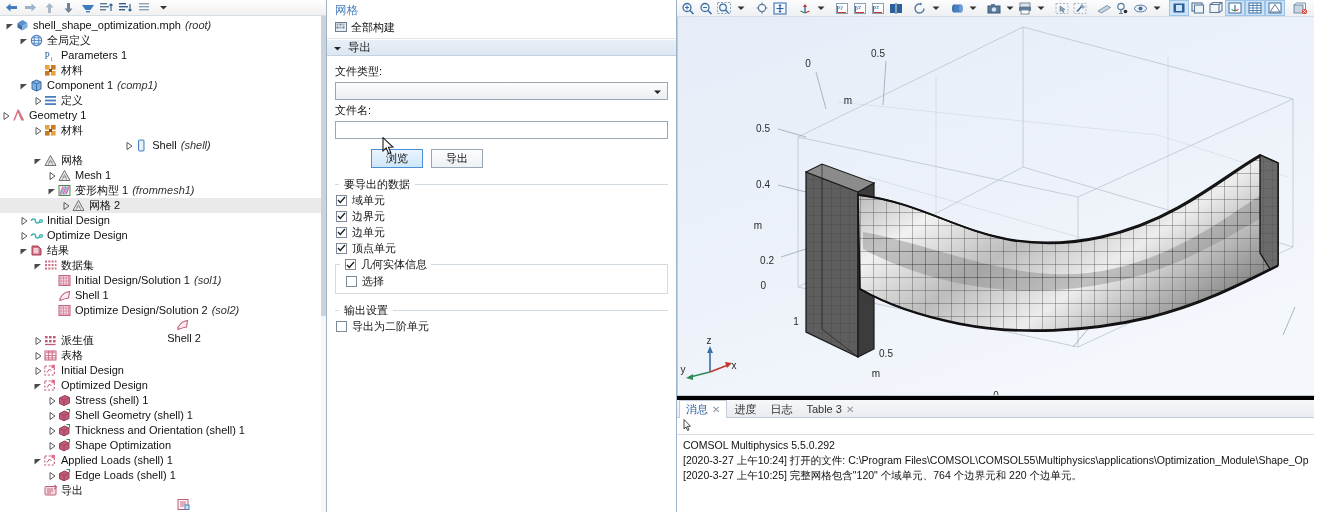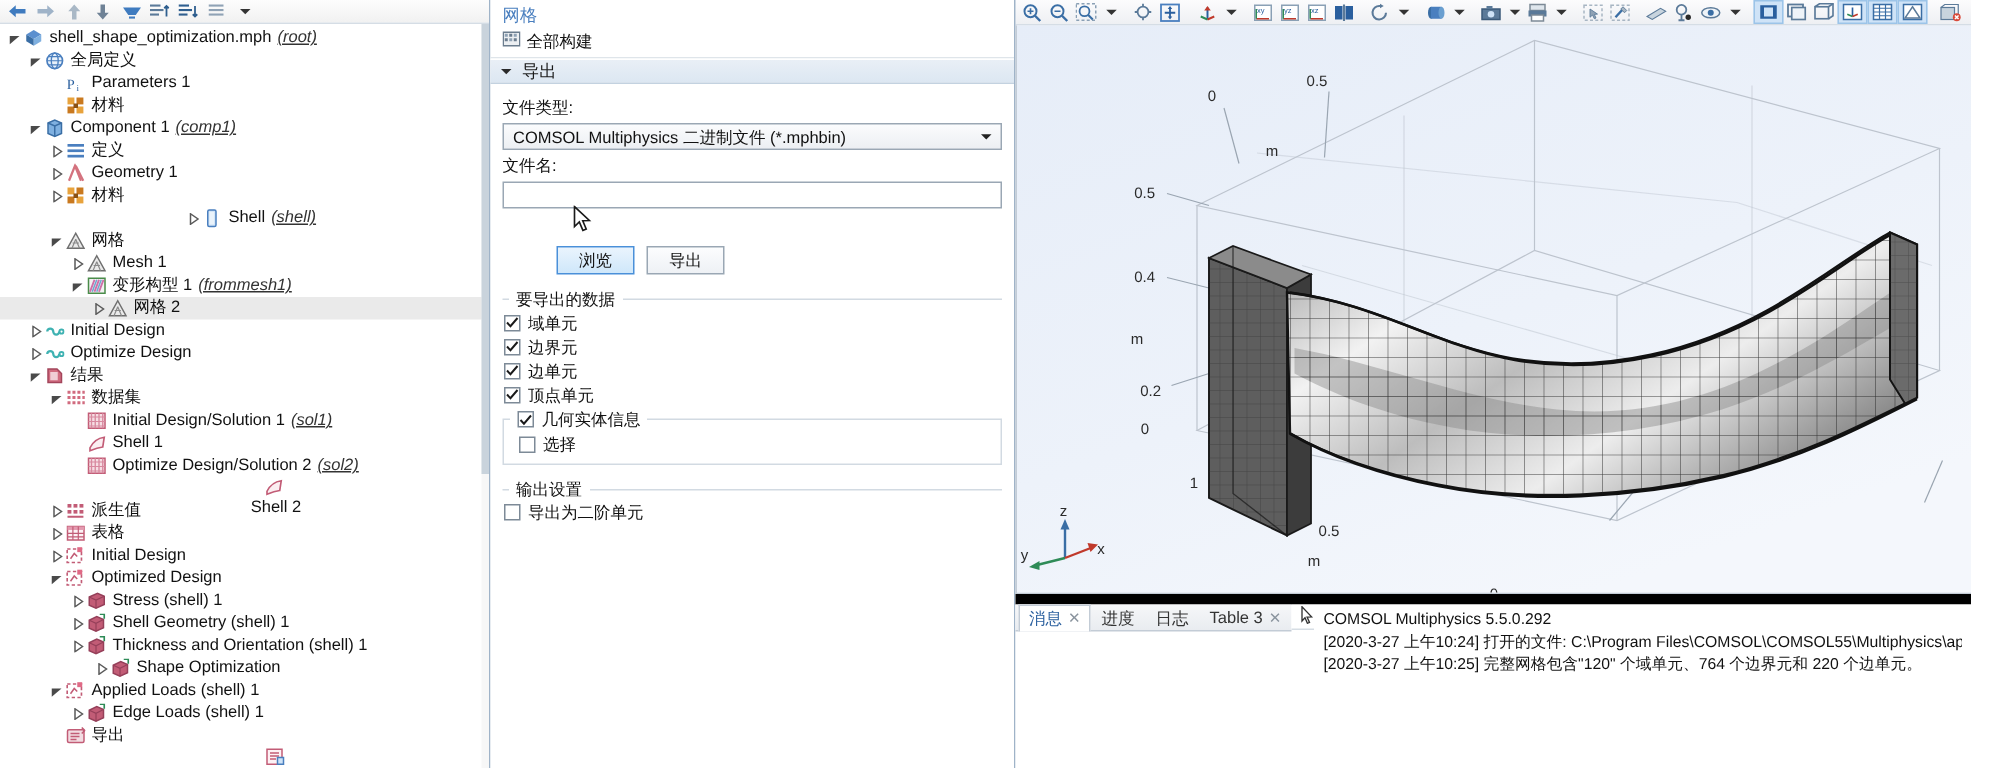--- a/index.html
+++ b/index.html
@@ -53,21 +53,21 @@
     display: flex; align-items: center; justify-content: center;
   }
   .twisty svg { display:block; }
   .nicon {
     width: 15px; min-width: 15px; height: 15px;
     display: flex; align-items: center; justify-content: center;
     margin-right: 3px;
   }
   .nicon svg { display: block; }
   .nlabel { color: #111; }
-  .nsub { color: #333; font-style: italic; margin-left: 4px; text-decoration: underline; }
+  .nsub { color: #333; font-style: italic; margin-left: 4px; }
 
   
   #tree-vscroll {
     position: absolute; right: 0; top: 16px; width: 5px; height: 496px;
     background: #f7f7f7;
   }
   #tree-vthumb { position:absolute; right:0; top: 0px; width:5px; height:300px; background:#c9d3dc; }
 
   
   #settings-panel {
@@ -112,21 +112,21 @@
   }
   .combo .arrow {
     position: absolute; right: 5px; top: 50%; transform: translateY(-50%);
   }
   .textbox {
     height: 18px; width: 100%;
     border: 1px solid #9aa7b4; background: #fff;
     font-size: 11px; padding-left: 5px;
     display: flex; align-items: center; color: #111;
   }
-  .btnrow { display: flex; gap: 8px; margin-top: 25px; padding-left: 36px; }
+  .btnrow { display: flex; gap: 8px; margin-top: 10px; padding-left: 36px; }
   .btn {
     min-width: 52px; height: 19px;
     border: 1px solid #9aa7b4;
     background: linear-gradient(#fcfdfe, #eef1f5);
     font-size: 11px; color: #111;
     display: flex; align-items: center; justify-content: center;
     padding: 0 10px;
     position: relative;
   }
   .btn.hover {
@@ -185,22 +185,22 @@
     border-top: none; border-right: none;
     overflow: hidden;
   }
   #gfx svg { position: absolute; left: 0; top: 0; }
   .axlabel { font-size: 10px; fill: #2a2a2a; font-family: "Liberation Sans", sans-serif; }
 
   
   #msg-panel {
     height: 116px; min-height: 116px;
     background: #fff;
-    border-top: 7px solid #000000;
-    display: flex; flex-direction: row;
+    border-top: 4px solid #000000;
+    display: flex; flex-direction: column;
     position: relative;
   }
   #msg-tabs {
     height: 18px; min-height: 18px;
     background: linear-gradient(#f6f7f9, #e9ecf0);
     border-bottom: 1px solid #c3ccd6;
     display: flex; align-items: flex-end; padding-left: 2px;
   }
   .mtab {
     height: 17px; display: flex; align-items: center; gap: 4px;
@@ -371,21 +371,21 @@
           </span>
           <span class="nicon">
             <svg width="13" height="13" viewBox="0 0 13 13">
               <rect x="1" y="2" width="11" height="1.8" fill="#4a7fbf"></rect>
               <rect x="1" y="5.6" width="11" height="1.8" fill="#4a7fbf"></rect>
               <rect x="1" y="9.2" width="11" height="1.8" fill="#4a7fbf"></rect>
             </svg>
           </span>
           <span class="nlabel">定义</span>
         </div>
-        <div class="node" style="padding-left: 32px;">
+        <div class="node" style="">
           <span class="twisty">
             <svg width="8" height="8" viewBox="0 0 8 8">
               <path d="M2 0.5 L7 4 L2 7.5 Z" fill="none" stroke="#5a5a5a" stroke-width="1"></path>
             </svg>
           </span>
           <span class="nicon">
             <svg width="13" height="13" viewBox="0 0 13 13">
               <path d="M2 11.5 L6 1.5 L10 11.5" fill="none" stroke="#d4737f" stroke-width="1.5"></path>
               <path d="M6.5 1.5 L11.5 11.5" fill="none" stroke="#d4737f" stroke-width="1.5"></path>
             </svg>
@@ -695,21 +695,21 @@
           </span>
           <span class="nicon">
             <svg width="13" height="13" viewBox="0 0 13 13">
               <path d="M1.5 4.5 L6.5 2 L11 4 L11 9.5 L6 11.8 L1.5 9.8 Z" fill="#c25c76" stroke="#96405a"></path>
               <path d="M1.5 4.5 L6 6.5 L11 4 M6 6.5 L6 11.8" fill="none" stroke="#96405a" stroke-width=".8"></path>
               <path d="M8.5 0.5 L11.5 0.5 L11.5 3.5" fill="none" stroke="#2e8b57" stroke-width="1.1"></path>
             </svg>
           </span>
           <span class="nlabel">Thickness and Orientation (shell) 1</span>
         </div>
-        <div class="node" style="padding-left: 62px;">
+        <div class="node" style="padding-left: 46px;">
           <span class="twisty">
             <svg width="8" height="8" viewBox="0 0 8 8">
               <path d="M2 0.5 L7 4 L2 7.5 Z" fill="none" stroke="#5a5a5a" stroke-width="1"></path>
             </svg>
           </span>
           <span class="nicon">
             <svg width="13" height="13" viewBox="0 0 13 13">
               <path d="M1.5 4.5 L6.5 2 L11 4 L11 9.5 L6 11.8 L1.5 9.8 Z" fill="#c25c76" stroke="#96405a"></path>
               <path d="M1.5 4.5 L6 6.5 L11 4 M6 6.5 L6 11.8" fill="none" stroke="#96405a" stroke-width=".8"></path>
               <path d="M8.5 0.5 L11.5 0.5 L11.5 3.5" fill="none" stroke="#2e8b57" stroke-width="1.1"></path>
@@ -800,21 +800,20 @@
         <svg width="9" height="7" viewBox="0 0 9 7">
             <path d="M1 2 L4.5 5.5 L8 2 Z" fill="#2a2a2a"></path>
           </svg>
       </span>
       <span>导出</span>
     </div>
 
     <div class="sec-body">
       <div class="field-label">文件类型:</div>
       <div class="combo">
-        <span>COMSOL Multiphysics 二进制文件 (*.mphbin)</span>
         <span class="arrow">
           <svg width="9" height="6" viewBox="0 0 9 6">
               <path d="M1 1.5 L4.5 5 L8 1.5 Z" fill="#222"></path>
             </svg>
         </span>
       </div>
 
       <div class="field-label">文件名:</div>
       <div class="textbox">
         <span></span>

